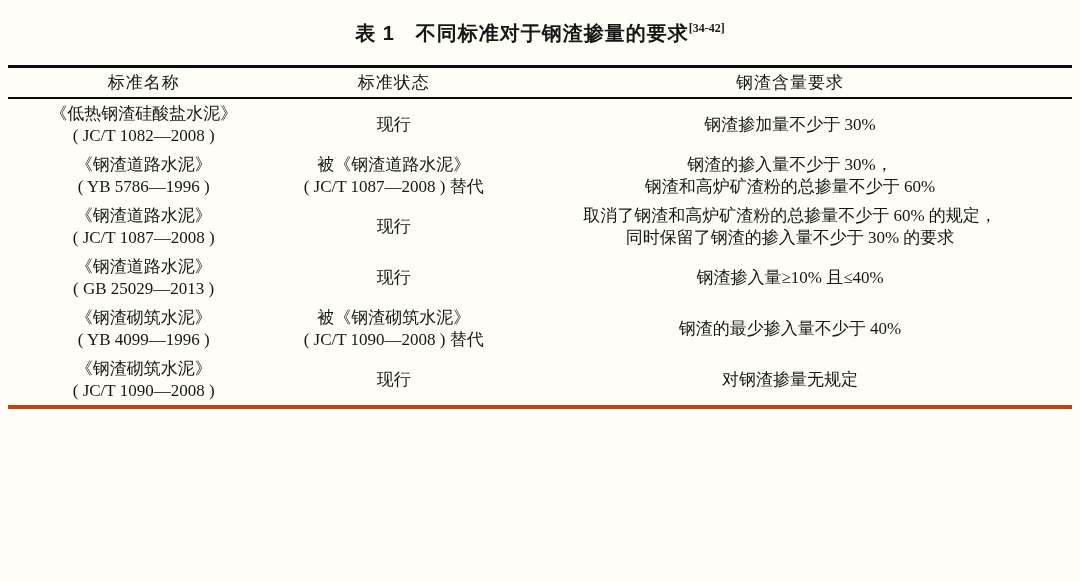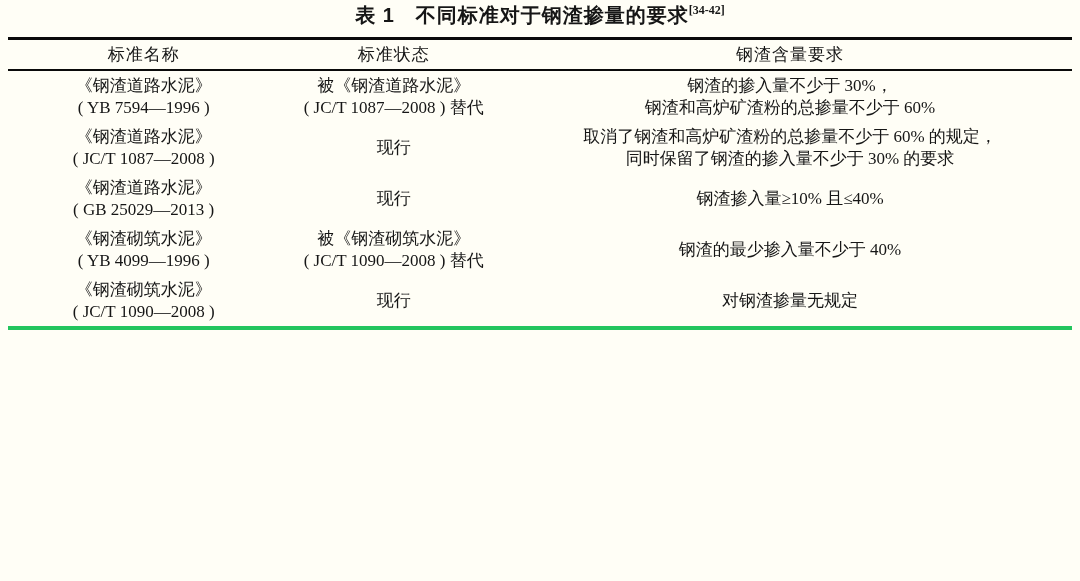--- a/index.html
+++ b/index.html
@@ -2,21 +2,21 @@
 <html><head>
 <meta charset="utf-8">
 <style>
   html, body { margin: 0; padding: 0; }
   .page {
     width: 1080px;
     height: 581px;
     background: #fffef6;
     color: #161616;
     box-sizing: border-box;
-    padding-top: 2px;
+    padding-top: 20px;
     font-family: "Liberation Serif", "DejaVu Serif", serif;
     overflow: hidden;
   }
   .title-zh {
     text-align: center;
     font-weight: bold;
     font-size: 20px;
     line-height: 27px;
     font-family: "Liberation Sans", "DejaVu Sans", sans-serif;
     letter-spacing: 1px;
@@ -32,24 +32,24 @@
   .citation-sup {
     font-size: 12px;
     font-weight: bold;
     vertical-align: super;
     line-height: 0;
     letter-spacing: 0;
     font-family: "Liberation Serif", "DejaVu Serif", serif;
   }
   table.standards {
     width: 1064px;
-    margin: 8px auto 0 auto;
+    margin: 18px auto 0 auto;
     border-collapse: collapse;
     border-top: 3px solid #0a0a0a;
-    border-bottom: 4px solid #22c55e;
+    border-bottom: 4px solid #c2410c;
     font-size: 17px;
     table-layout: fixed;
   }
   table.standards col.c-name   { width: 25.5%; }
   table.standards col.c-status { width: 21.5%; }
   table.standards col.c-req    { width: 53%;   }
   table.standards thead th {
     font-weight: normal;
     font-size: 17px;
     height: 27px;
@@ -89,25 +89,37 @@
       <tr>
         <th>标准名称</th>
         <th>标准状态</th>
         <th>钢渣含量要求</th>
       </tr>
     </thead>
     <tbody>
 
 
 
+    <tr>
+      <td>
+            <div class="cell-line">《低热钢渣硅酸盐水泥》</div>
+            <div class="cell-line">( JC/T 1082—2008 )</div>
+          </td>
+      <td>
+            <div class="cell-line">现行</div>
+          </td>
+      <td>
+            <div class="cell-line">钢渣掺加量不少于 30%</div>
+          </td>
+    </tr>
 
     <tr>
       <td>
             <div class="cell-line">《钢渣道路水泥》</div>
-            <div class="cell-line">( YB 7594—1996 )</div>
+            <div class="cell-line">( YB 5786—1996 )</div>
           </td>
       <td>
             <div class="cell-line">被《钢渣道路水泥》</div>
             <div class="cell-line">( JC/T 1087—2008 ) 替代</div>
           </td>
       <td>
             <div class="cell-line">钢渣的掺入量不少于 30%，</div>
             <div class="cell-line">钢渣和高炉矿渣粉的总掺量不少于 60%</div>
           </td>
     </tr>

